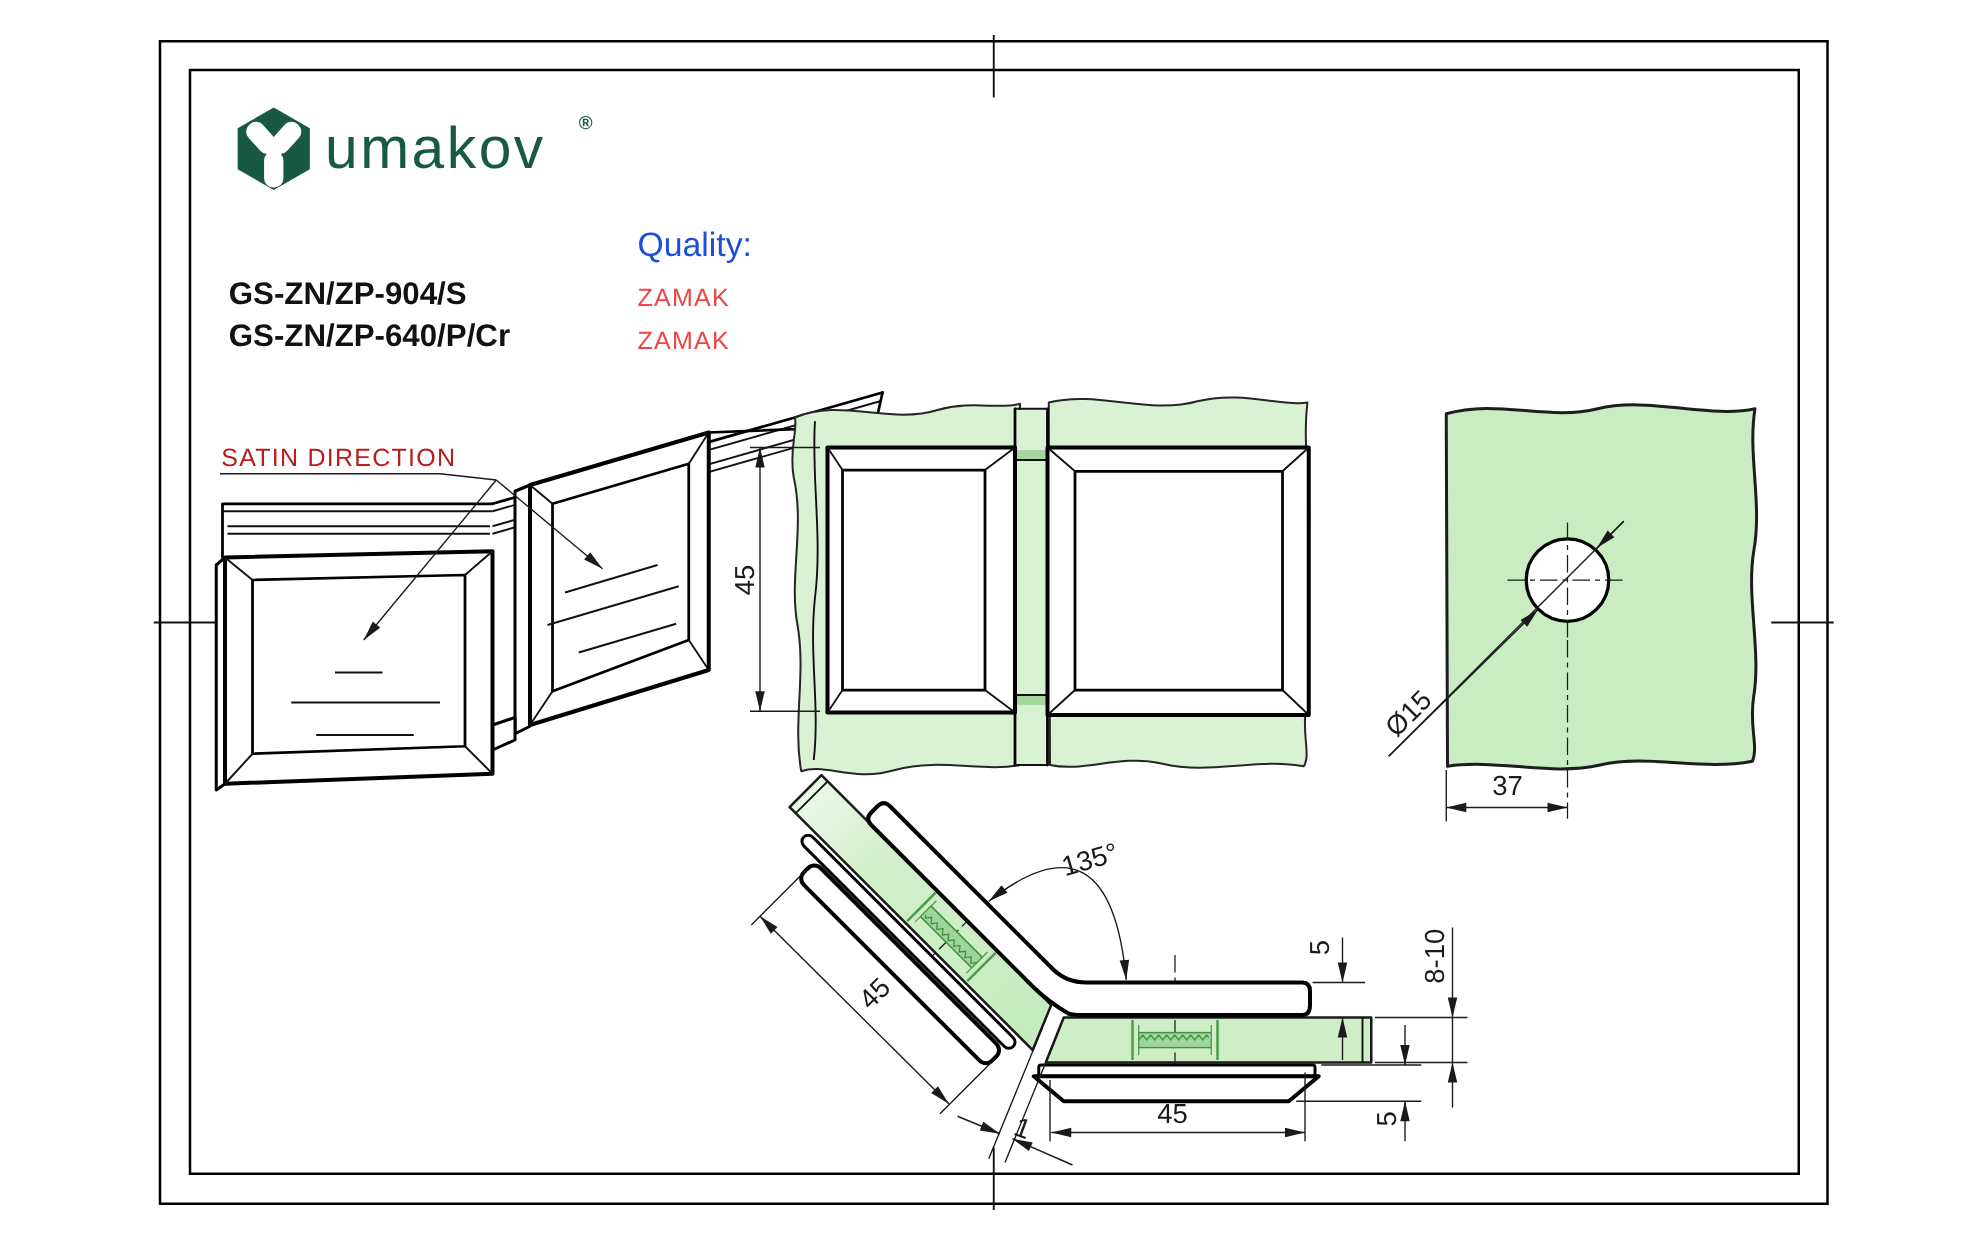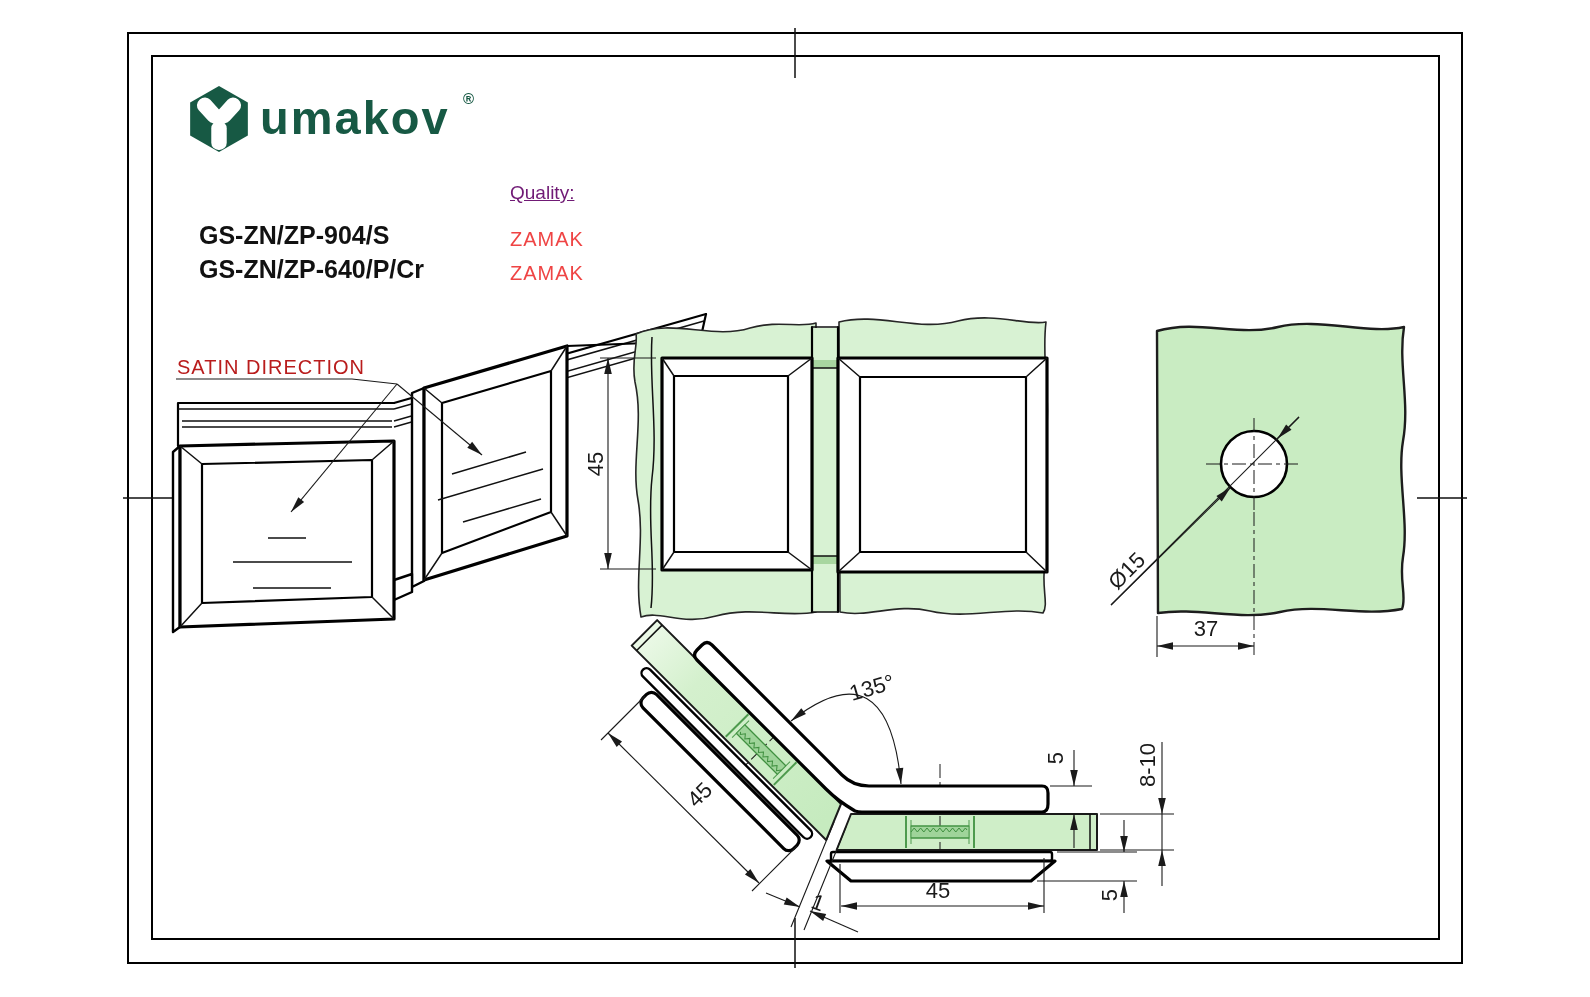--- a/index.html
+++ b/index.html
@@ -6,24 +6,24 @@
     --brand_green:#175944; --glass_light:#d8f2d3; --glass_mid:#c9ecc2;
     --glass_soft:#cfeec8; --glass_serr:#9fd49a; --glass_serr_line:#4e9b4e; --line_dark:#1a1a1a;
   }
   html,body{margin:0;padding:0;}
   body{width:1590px;height:997px;background:#fff;position:relative;overflow:hidden;
        font-family:"Liberation Sans","DejaVu Sans",sans-serif;color:var(--line_dark);}
   .page{position:absolute;inset:0;}
   svg.canvas{position:absolute;left:0;top:0;}
   .txt{position:absolute;white-space:nowrap;line-height:1;color:var(--line_dark);}
   .ctr{transform:translate(-50%,-50%);}
-  .brand{font-size:47px;font-weight:bold;color:var(--brand_green);letter-spacing:2px;}
+  .brand{font-size:47px;font-weight:normal;color:var(--brand_green);letter-spacing:2px;}
   .rmark{font-size:15px;color:var(--brand_green);font-weight:bold;}
-  .hdr{font-size:19px;color:#701a75;text-decoration:underline;}
-  .code{font-size:25px;font-weight:600;color:#111;margin-left:16px;}
+  .hdr{font-size:27px;color:#1d4ed8;}
+  .code{font-size:25px;font-weight:600;color:#111;}
   .zamak{font-size:20px;letter-spacing:1px;color:#ef4444;}
   .satin{font-size:20px;letter-spacing:1px;color:#b91c1c;}
   .dim{font-size:22px;color:#1a1a1a;}
   .e2{stroke:#000;stroke-width:2.2;fill:none;stroke-linejoin:round;stroke-linecap:round;}
   .e1{stroke:#111;stroke-width:1.5;fill:none;}
   .w3{fill:#fff;stroke:#000;stroke-width:3.2;stroke-linejoin:round;}
   .w2{fill:#fff;stroke:#000;stroke-width:2.4;stroke-linejoin:round;}
   .wf{fill:#fff;stroke:none;}
   .dml{stroke:#1a1a1a;stroke-width:1.1;fill:none;}
   .cl{stroke:#1a1a1a;stroke-width:1;fill:none;stroke-dasharray:14 4 4 4;}

